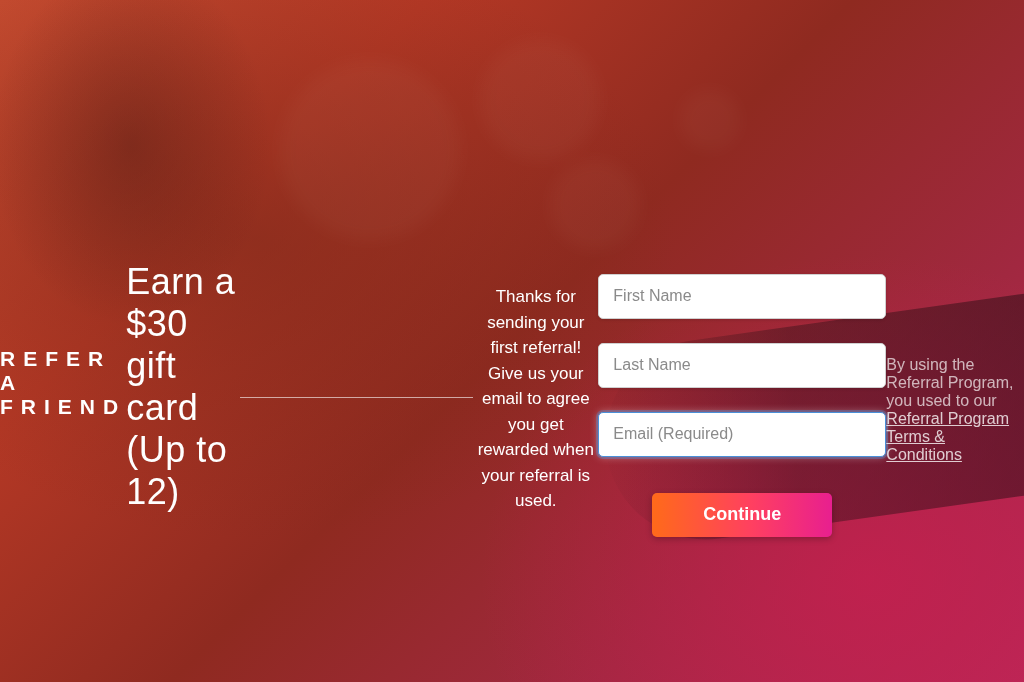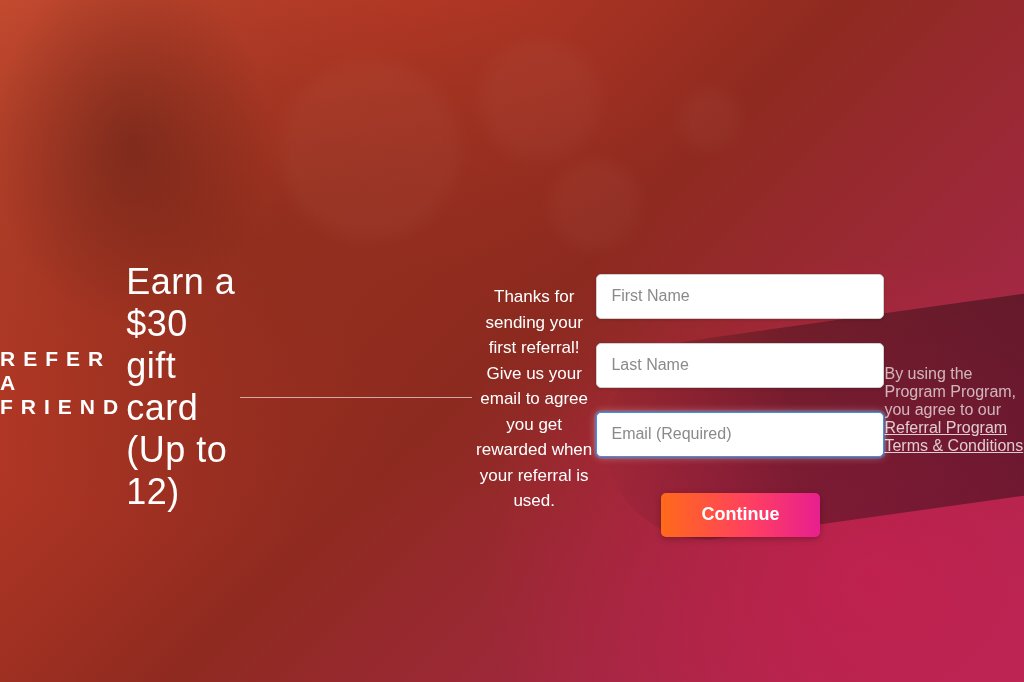--- a/index.html
+++ b/index.html
@@ -129,21 +129,21 @@
       color: #8a8a8a;
     }
     
     .input-field.focused {
       border: 1px solid #4a90d9;
       box-shadow: 0 0 0 2px rgba(74, 144, 217, 0.35), 0 0 8px rgba(255,255,255,0.4);
     }
     
     .continue-btn {
       margin-top: 12px;
-      width: 159px;
+      width: 180px;
       height: 44px;
       border: none;
       border-radius: 5px;
       background: linear-gradient(90deg, #ff6a1a 0%, #ff4060 55%, #e81f8f 100%);
       color: #fff;
       font-size: 18px;
       font-weight: 700;
       cursor: pointer;
       box-shadow: 0 2px 6px rgba(0,0,0,0.25);
     }
@@ -188,16 +188,16 @@
   </div>
 
   <div class="form">
     <input type="text" class="input-field" placeholder="First Name" style="">
     <input type="text" class="input-field" placeholder="Last Name" style="">
     <input type="email" class="input-field focused" placeholder="Email (Required)" style="">
     <button class="continue-btn">Continue</button>
   </div>
 
   <div class="legal">
-    <span>By using the Program Program, you agree to our </span><a class="legal-link">Referral Program Terms &amp; Conditions</a>
+    <span>By using the Referral Program, you used to our </span><a class="legal-link">Referral Program Terms &amp; Conditions</a>
   </div>
 
 </div>
 
 </body></html>

